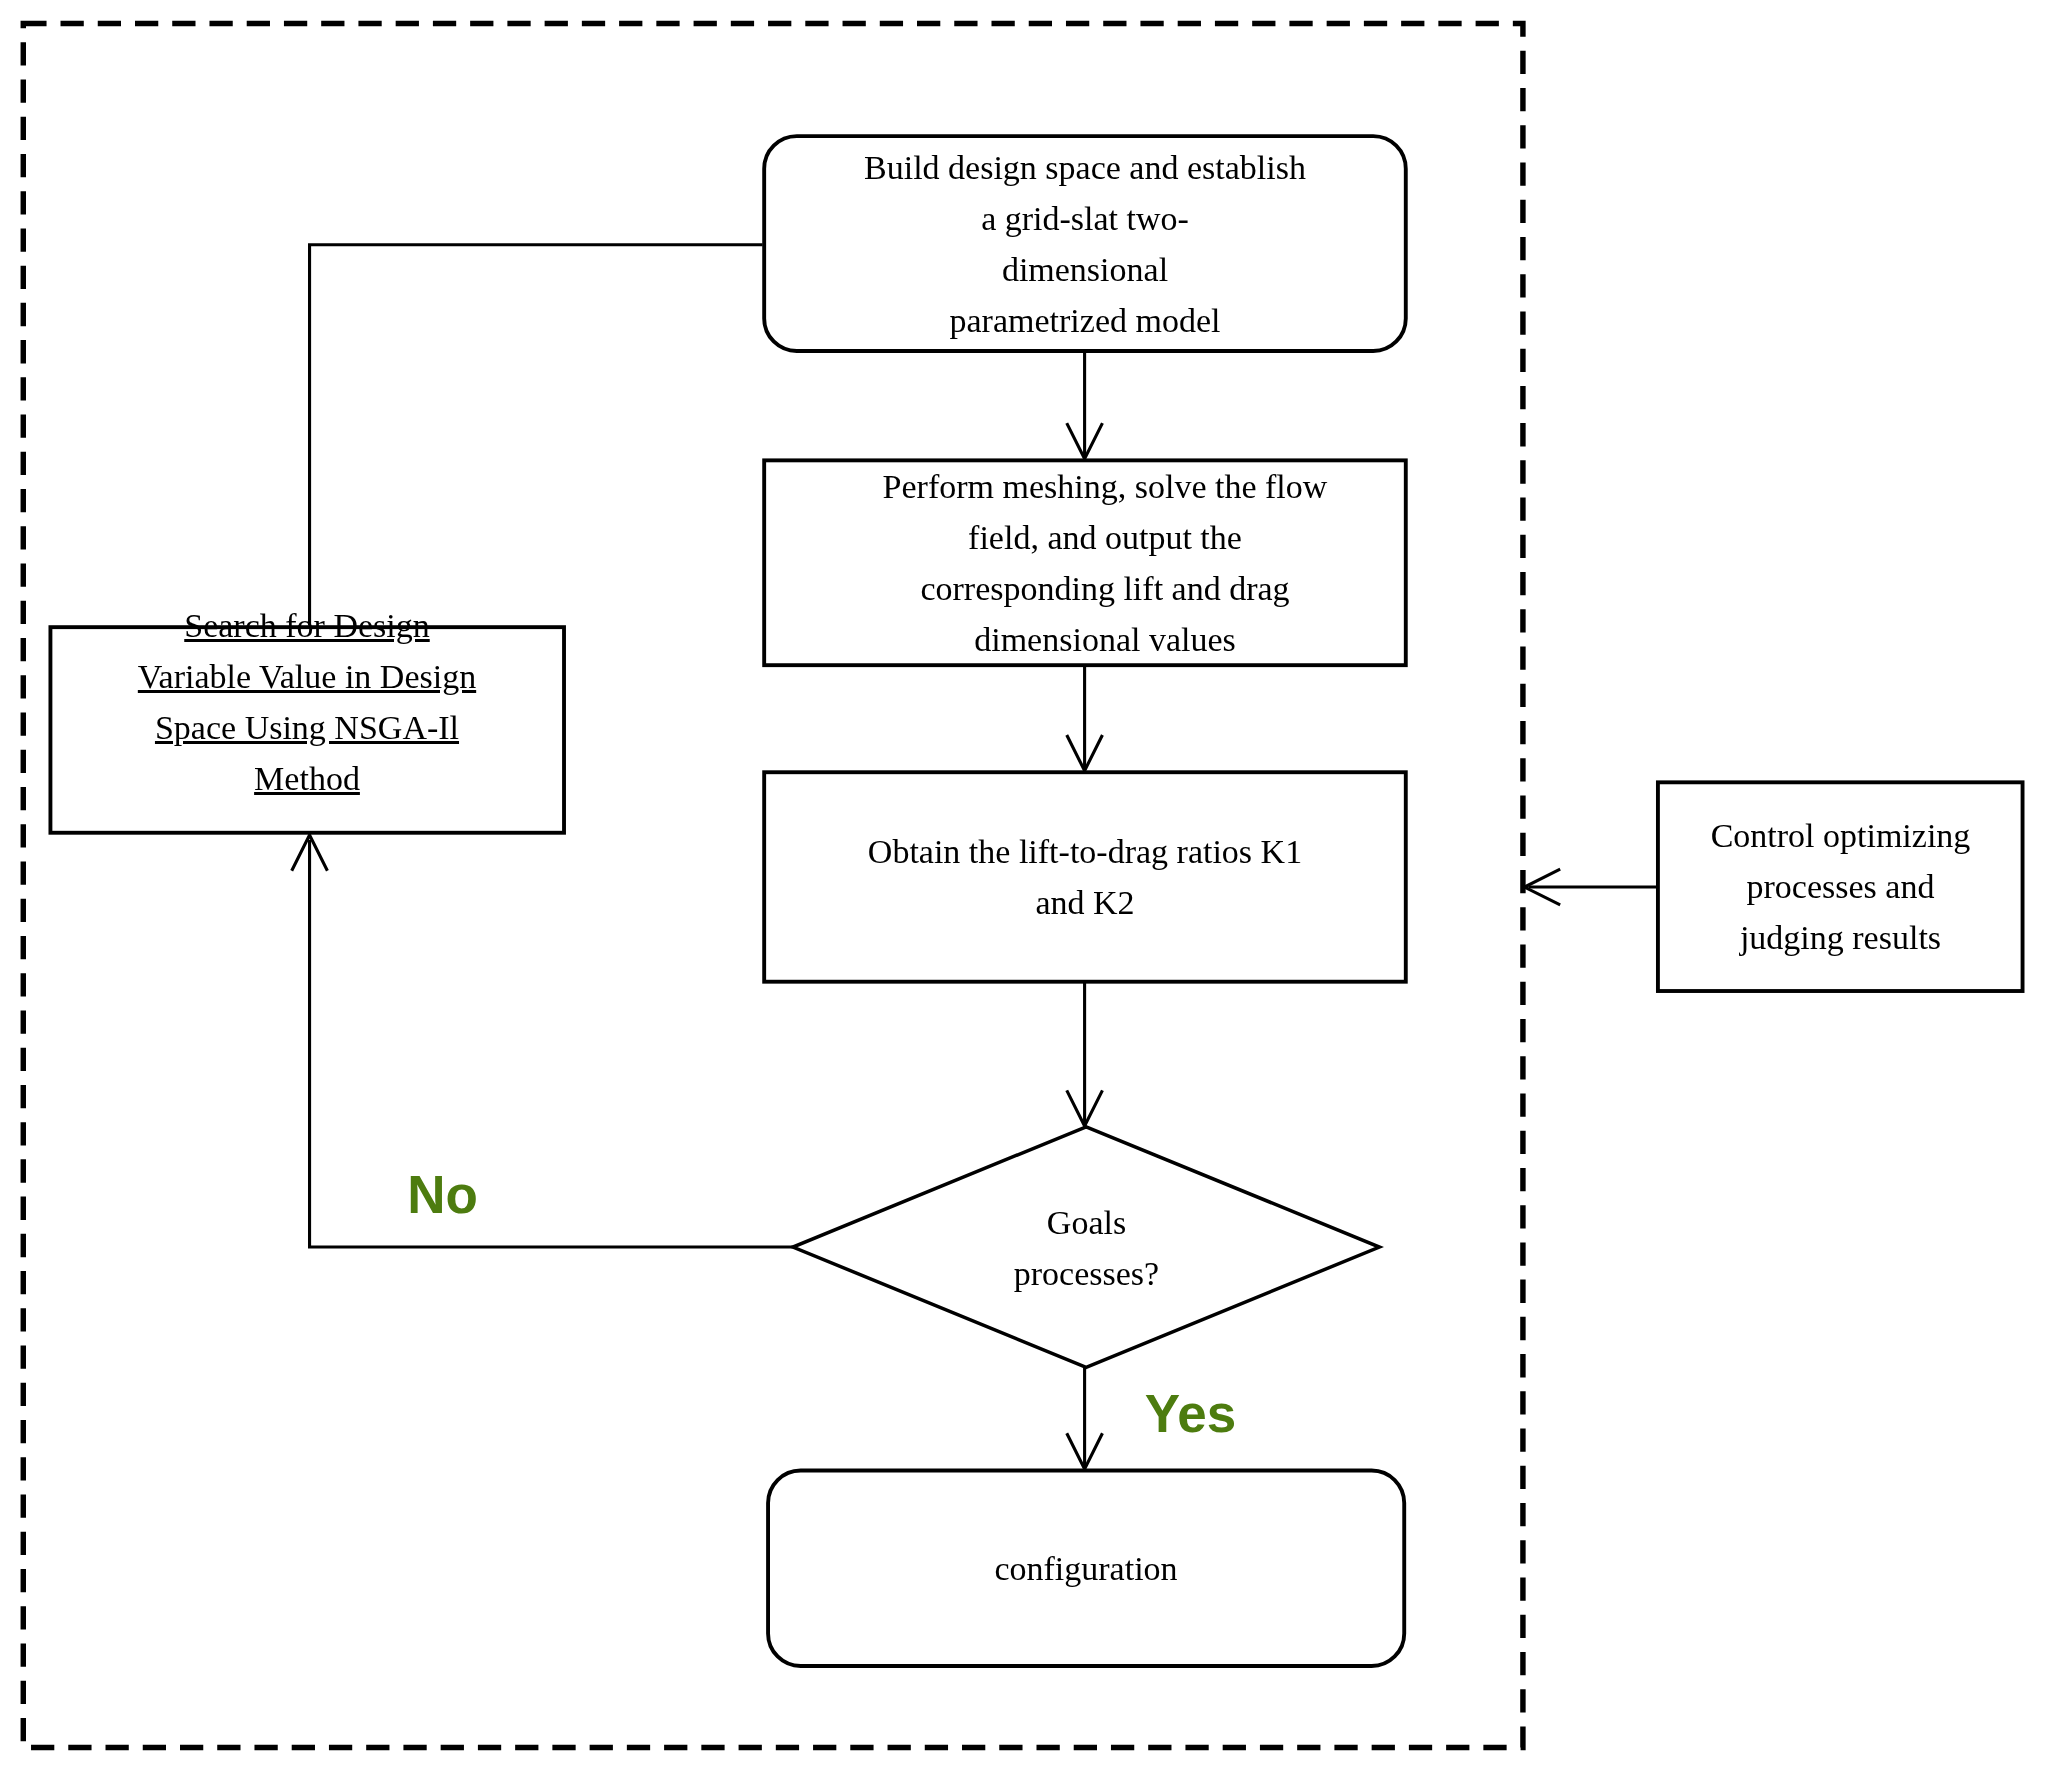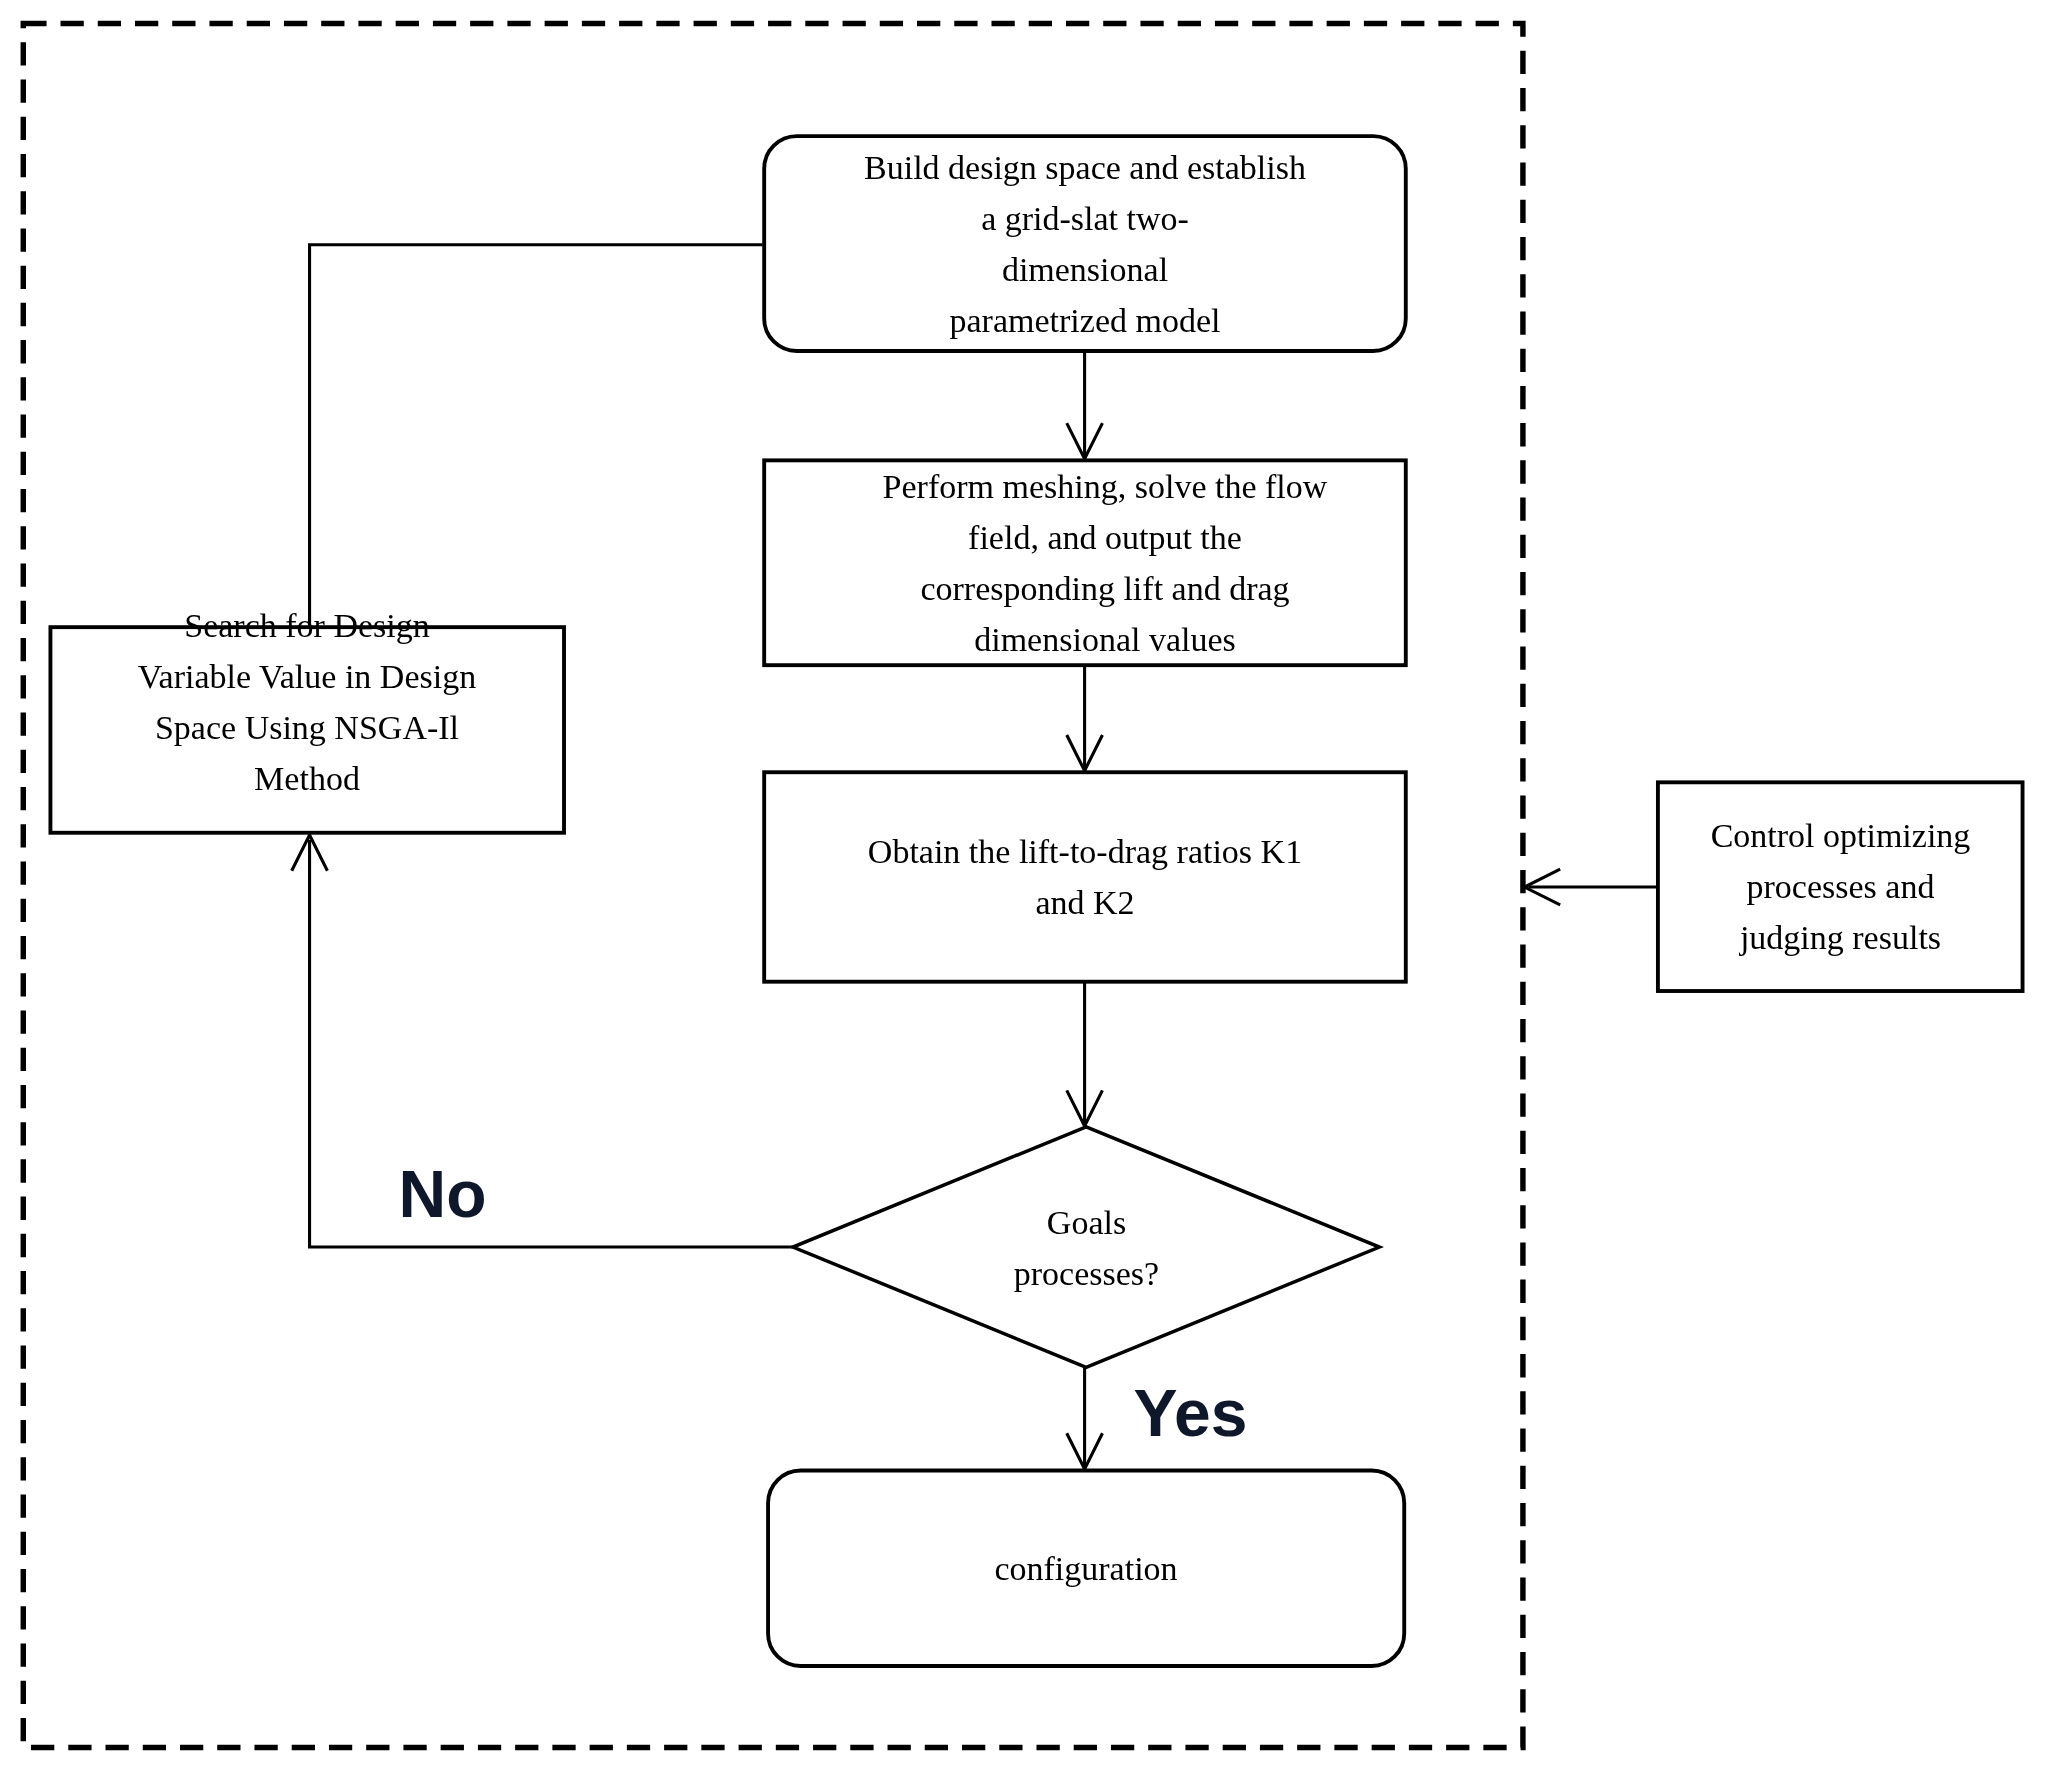--- a/index.html
+++ b/index.html
@@ -33,24 +33,24 @@
     line-height: 51px;
     color: #000000;
   }
   .node-label span {
     display: block;
     white-space: nowrap;
   }
   .edge-label {
     position: absolute;
     font-family: "Liberation Sans", sans-serif;
-    font-size: 66px;
+    font-size: 53px;
     font-weight: 600;
     line-height: 53px;
-    color: #0f172a;
+    color: #4d7c0f;
     text-align: center;
     width: 147px;
   }
 </style>
 </head>
 <body>
 
 <div class="canvas">
 
   <svg class="diagram-svg" width="2066" height="1778" viewBox="0 0 2663 2291">
@@ -107,21 +107,21 @@
 
   <div class="node-label" style="left:793px; top:1127px; width:587px; height:241px;">
     <span>Goals</span>
     <span>processes?</span>
   </div>
 
   <div class="node-label" style="left:768px; top:1470px; width:636px; height:196px;">
     <span>configuration</span>
   </div>
 
-  <div class="node-label" style="left:50px; top:627px; width:514px; height:149px;">
+  <div class="node-label" style="left:50px; top:627px; width:514px; height:149px;text-decoration:underline;">
     <span>Search for Design</span>
     <span>Variable Value in Design</span>
     <span>Space Using NSGA-Il</span>
     <span>Method</span>
   </div>
 
   <div class="node-label" style="left:1658px; top:782px; width:365px; height:209px;">
     <span>Control optimizing</span>
     <span>processes and</span>
     <span>judging results</span>

